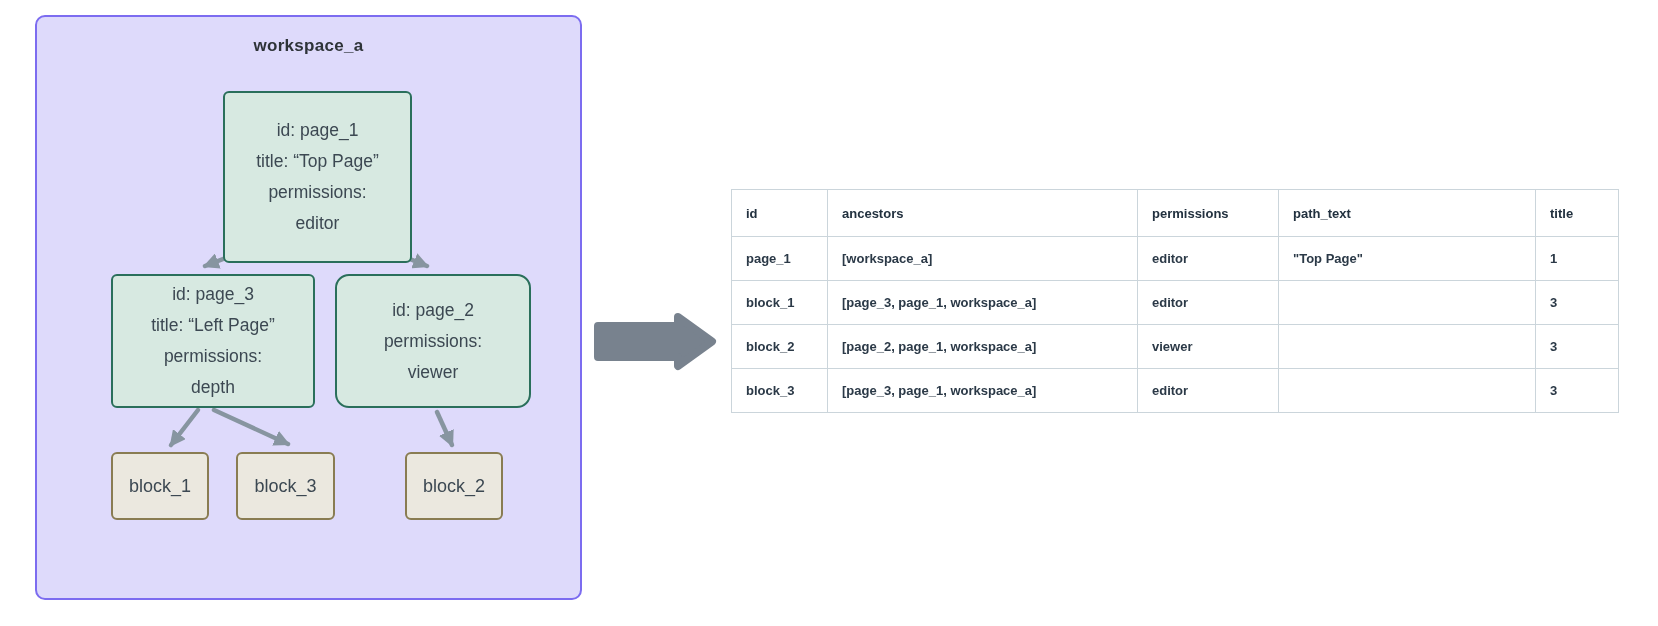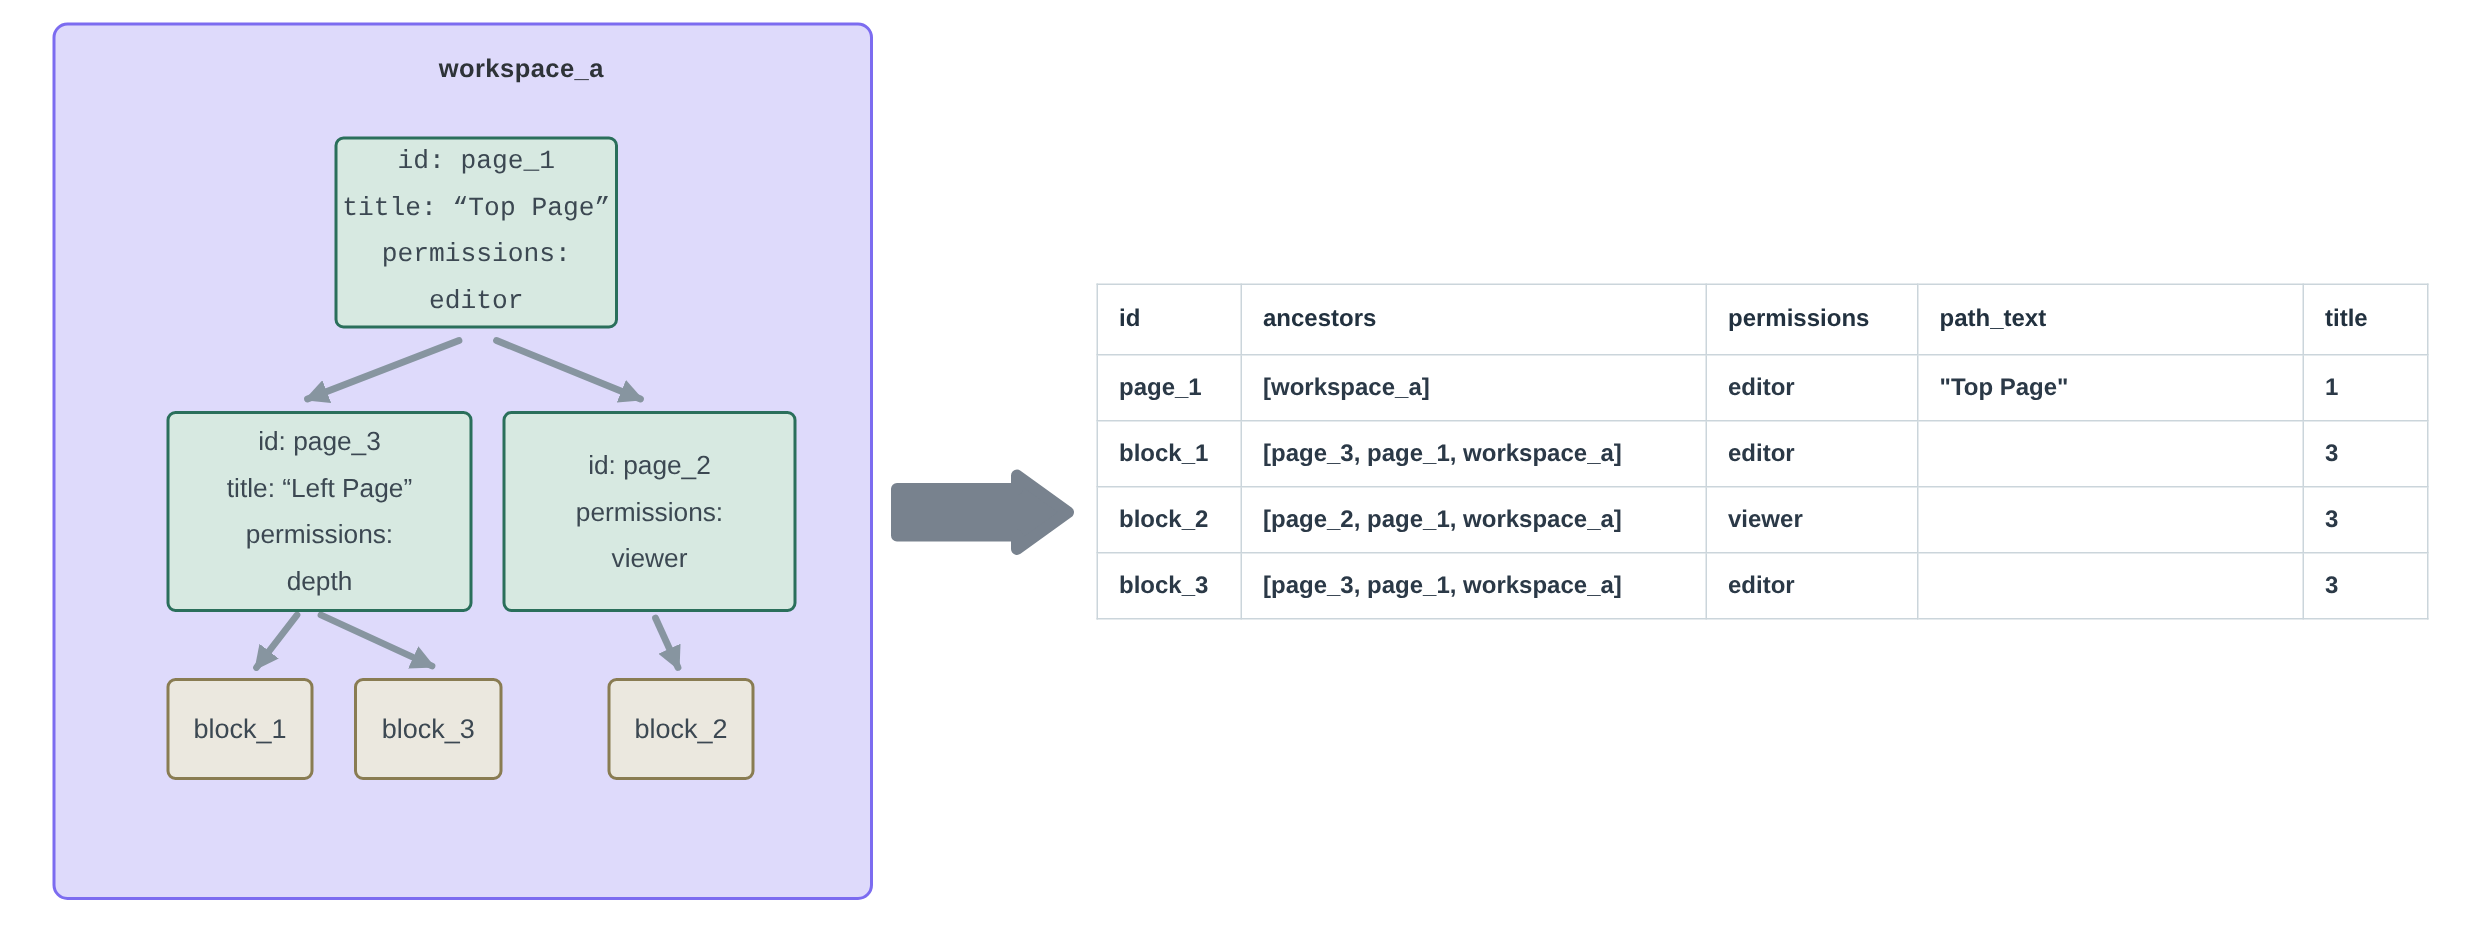--- a/index.html
+++ b/index.html
@@ -24,21 +24,20 @@
   }
   .workspace-title {
     position: absolute;
     left: 35px; top: 36px;
     width: 547px;
     text-align: center;
     font-size: 17px;
     font-weight: bold;
     color: #2e3338;
     letter-spacing: 0.3px;
-    margin-left: 39px;
   }
 
   
   .node {
     position: absolute;
     box-sizing: border-box;
     display: flex;
     flex-direction: column;
     align-items: center;
     justify-content: center;
@@ -50,41 +49,41 @@
     background: #d7e9e1;
     border: 2px solid #2a6f5b;
     font-size: 17.5px;
     line-height: 31px;
   }
   .block-node {
     background: #ebe8df;
     border: 2px solid #897c52;
     font-size: 18px;
   }
-  .node-page-1 { left: 223px; top: 91px;  width: 189px; height: 128px; font-family: Liberation Mono, monospace; }
+  .node-page-1 { left: 223px; top: 91px;  width: 189px; height: 172px; }
   .node-page-3 { left: 111px; top: 274px; width: 204px; height: 134px; }
-  .node-page-2 { left: 335px; top: 274px; width: 196px; height: 134px; }
+  .node-page-2 { left: 335px; top: 274px; width: 196px; height: 134px; border-radius: 14px; }
   .node-block-1 { left: 111px; top: 452px; width: 98px; height: 68px; }
   .node-block-3 { left: 236px; top: 452px; width: 99px; height: 68px; }
   .node-block-2 { left: 405px; top: 452px; width: 98px; height: 68px; }
 
   
   .overlay {
     position: absolute;
     left: 0; top: 0;
     pointer-events: none;
   }
 
   
   .result-table {
     position: absolute;
     left: 731px; top: 189px;
     border-collapse: collapse;
     table-layout: fixed;
-    font-size: 16px;
+    font-size: 13px;
     color: #2b3947;
     background: #ffffff;
   }
   .result-table th, .result-table td {
     border: 1.5px solid #cbd5db;
     padding: 0 14px;
     text-align: left;
     vertical-align: middle;
     overflow: hidden;
     white-space: nowrap;

